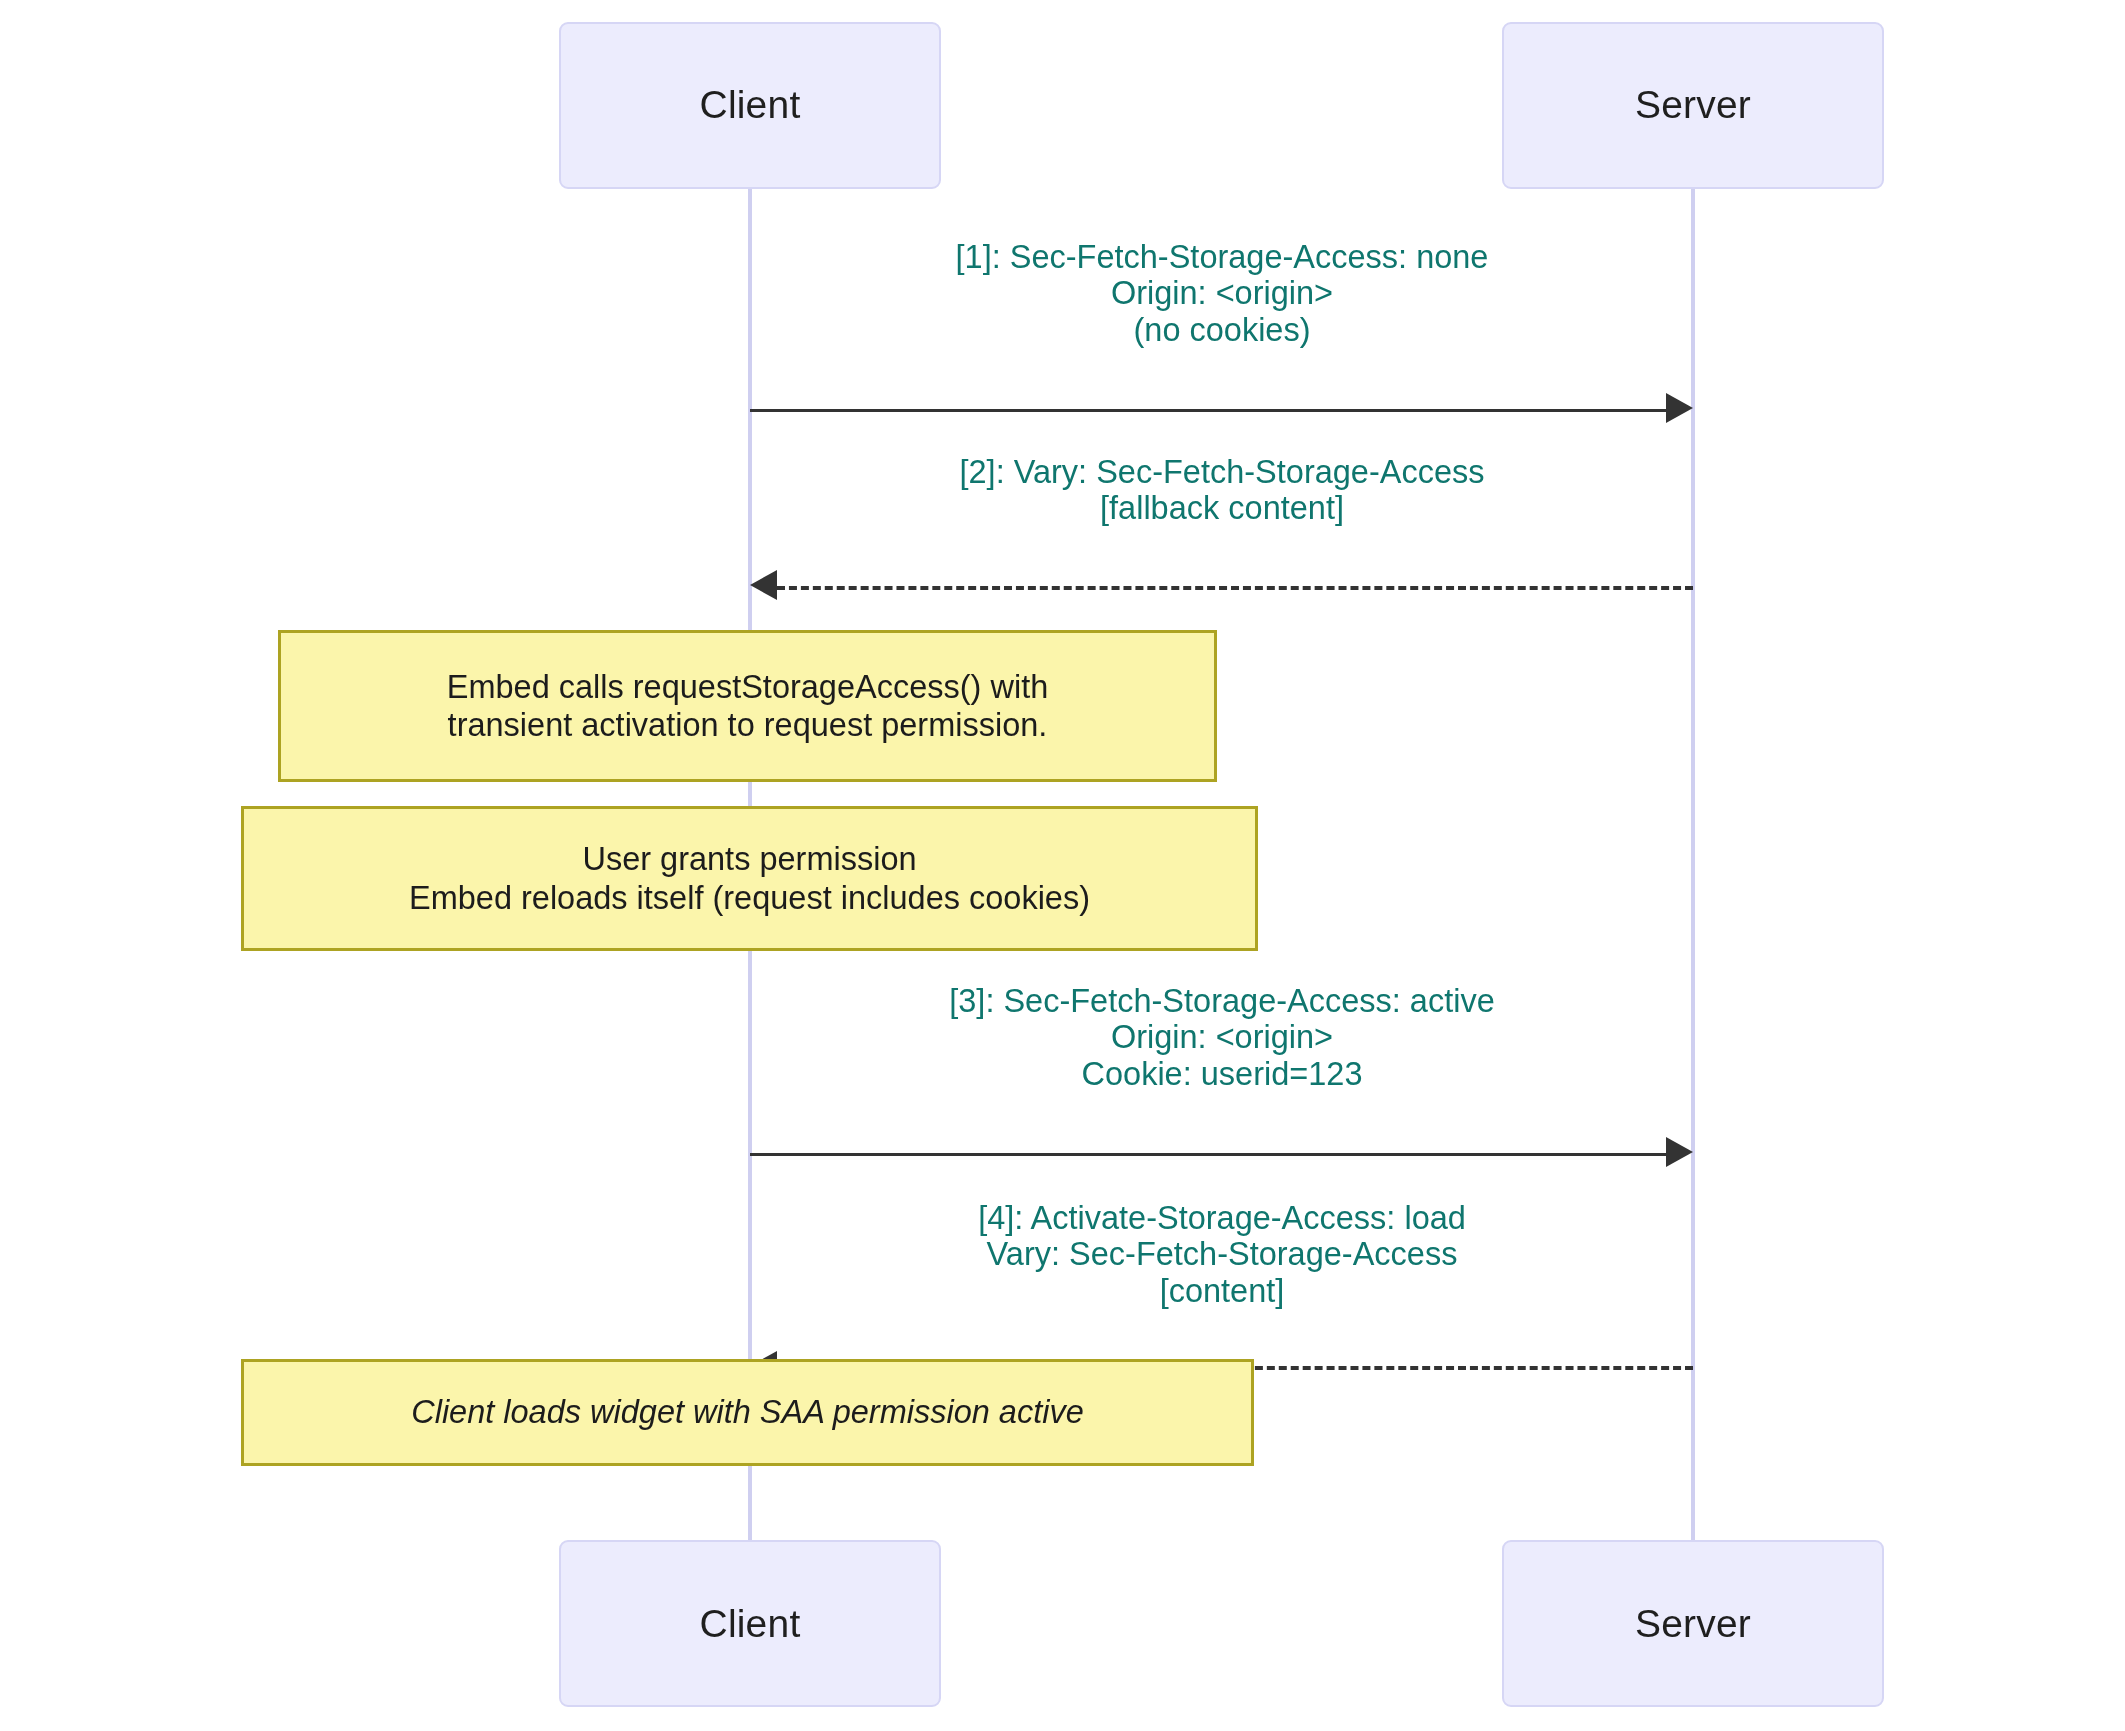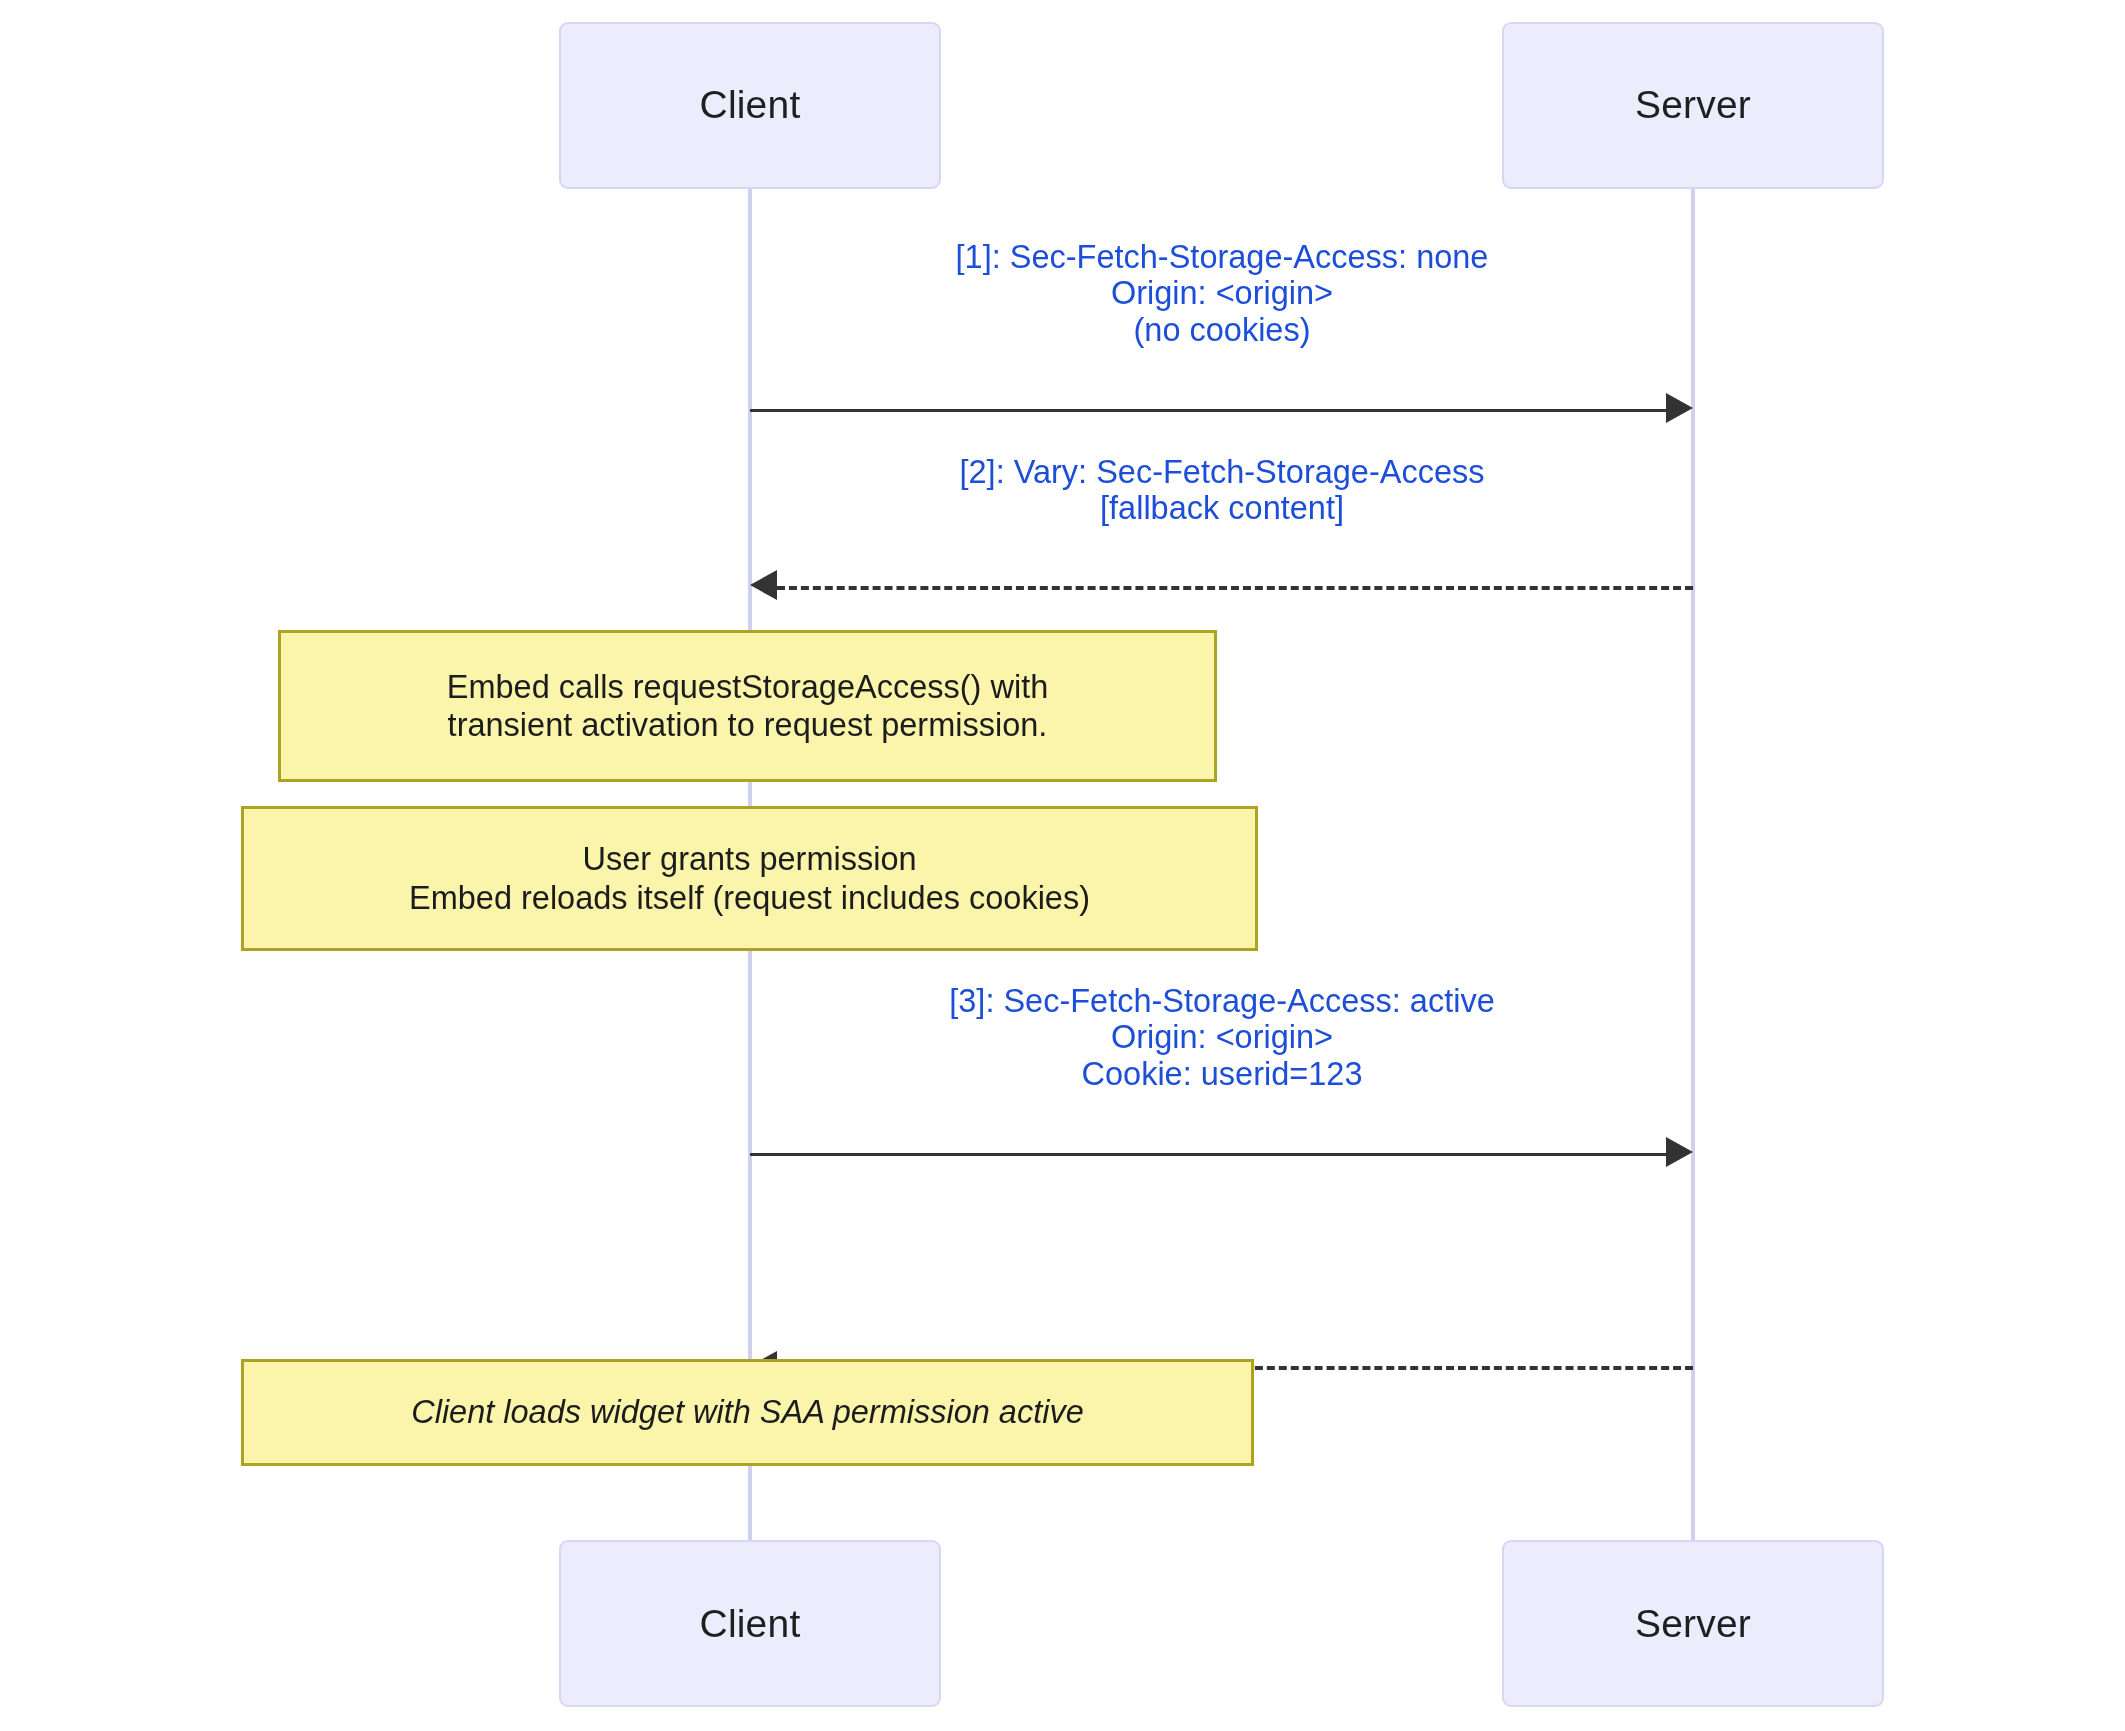--- a/index.html
+++ b/index.html
@@ -35,21 +35,21 @@
   
   .lifeline {
     position: absolute;
     width: 3.9px;
     background: #cfcff0;
   }
   
   .msg-label {
     position: absolute;
     text-align: center;
-    color: #1d4ed8;
+    color: #0f766e;
     font-size: 32.5px;
     line-height: 1.12;
     white-space: pre;
     font-weight: 400;
   }
   .msg-line {
     position: absolute;
     height: 0;
     border-top: 3.9px solid #333333;
   }
@@ -120,20 +120,23 @@
 
   <div class="note-box" style="left:241px; top:778px; width:1017px; height:145px;">User grants permission
 Embed reloads itself (request includes cookies)</div>
 
   <div class="msg-label" style="left:750px; top:983px; width:944px;">[3]: Sec-Fetch-Storage-Access: active
 Origin: &lt;origin&gt;
 Cookie: userid=123</div>
   <div class="msg-line" style="left:750px; top:1153px; width:916px;"></div>
   <div class="arrow-head right" style="left:1666px; top:1137px;"></div>
 
+  <div class="msg-label" style="left:750px; top:1200px; width:944px;">[4]: Activate-Storage-Access: load
+Vary: Sec-Fetch-Storage-Access
+[content]</div>
   <div class="msg-line dashed" style="left:777px; top:1366px; width:916px;"></div>
   <div class="arrow-head left" style="left:750px; top:1351px;"></div>
 
   <div class="note-box" style="left:241px; top:1331px; width:1013px; height:107px;font-style:italic;">Client loads widget with SAA permission active</div>
 
   <div class="actor-box" style="left:559px; top:1540px; width:382px; height:167px;">
     <span>Client</span>
   </div>
   <div class="actor-box" style="left:1502px; top:1540px; width:382px; height:167px;">
     <span>Server</span>

